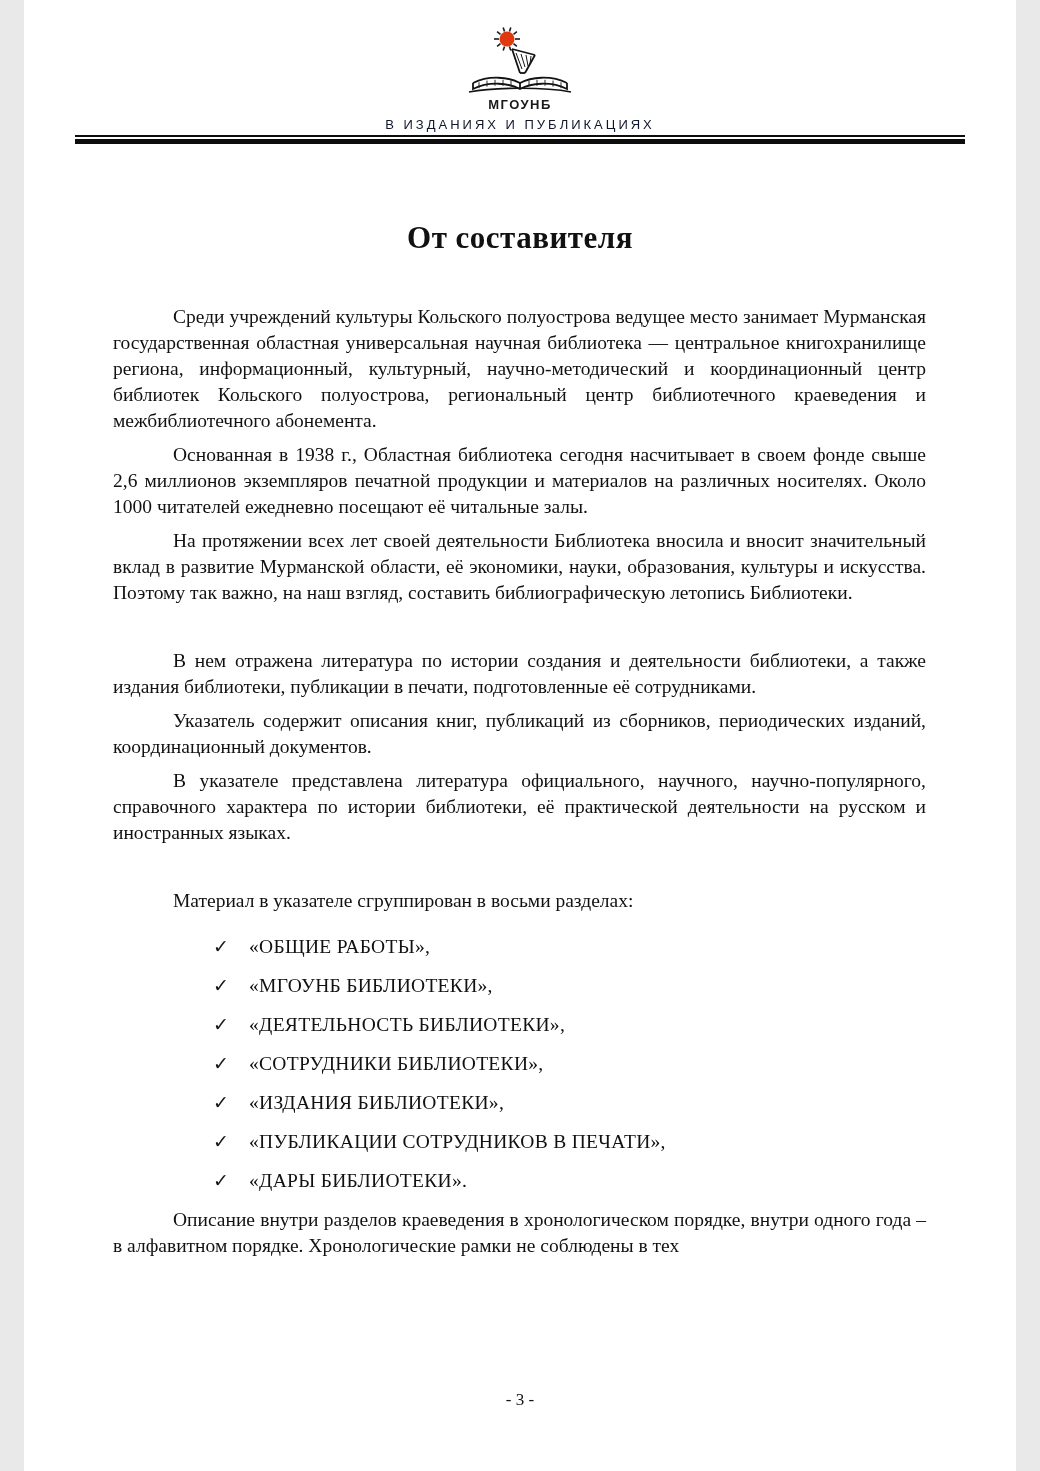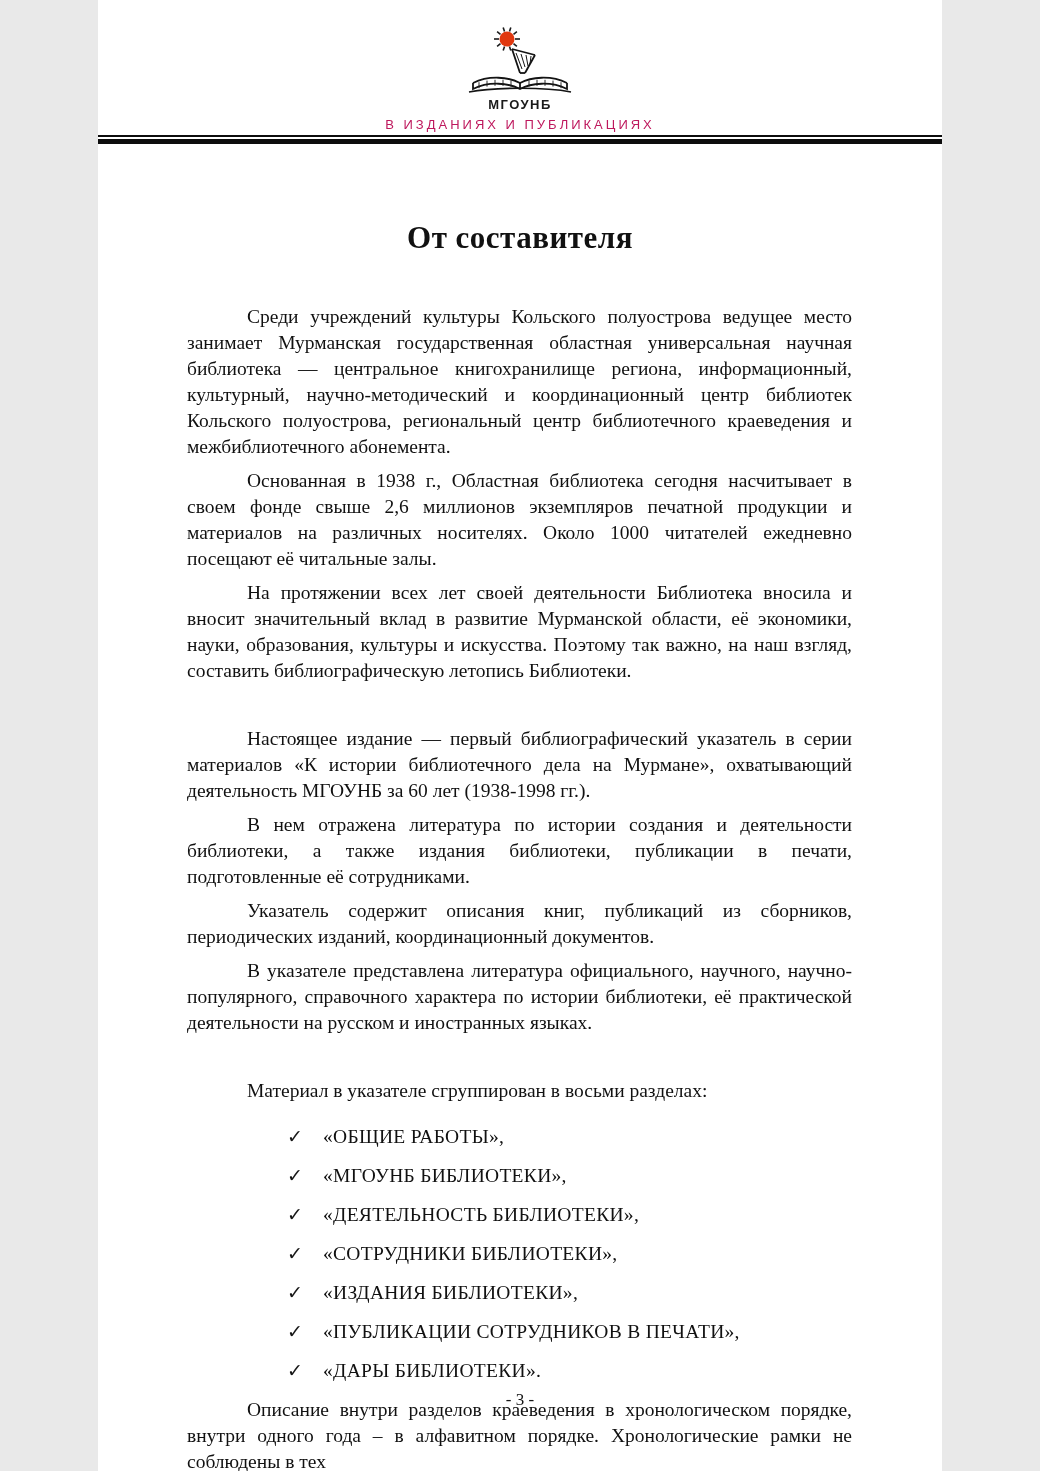--- a/index.html
+++ b/index.html
@@ -1,18 +1,18 @@
 <!DOCTYPE html>
 <html lang="ru"><head>
 <meta charset="utf-8">
 <style>
   html, body { margin: 0; padding: 0; background: #e9e9e9; }
   .page {
     position: relative;
-    width: 844px;
+    width: 992px;
     height: 1471px;
     margin: 0 auto;
     background: #ffffff;
     font-family: "Liberation Serif", serif;
     color: #111;
     overflow: hidden;
   }
 
   
   .header { text-align: center; padding-top: 26px; }
@@ -23,21 +23,21 @@
     font-size: 13px;
     letter-spacing: 1.5px;
     color: #1a1a1a;
     margin-top: 2px;
     line-height: 1.1;
   }
   .header-subtitle {
     font-family: "Liberation Sans", sans-serif;
     font-size: 13px;
     letter-spacing: 3px;
-    color: #be185d;
+    color: #0f172a;
     margin-top: 5px;
     line-height: 1.1;
   }
   .double-rule {
     width: 890px;
     margin: 3px auto 0 auto;
     height: 2px;                 
     border-top: 2px solid #0d0d0d;
     border-bottom: 5px solid #0d0d0d;
   }
@@ -164,21 +164,20 @@
   <h1 class="doc-title">От составителя</h1>
 
   <div class="text-block">
 
     <p>Среди учреждений культуры Кольского полуострова ведущее место занимает Мурманская государственная областная универсальная научная библиотека — центральное книгохранилище региона, информационный, культурный, научно-методический и координационный центр библиотек Кольского полуострова, региональный центр библиотечного краеведения  и межбиблиотечного абонемента.</p>
     <p>Основанная в 1938 г., Областная библиотека сегодня насчитывает в своем фонде свыше 2,6 миллионов экземпляров печатной продукции и материалов на различных носителях. Около 1000 читателей ежедневно посещают её читальные залы.</p>
     <p>На протяжении всех лет своей деятельности Библиотека вносила и вносит значительный вклад в развитие Мурманской области, её экономики, науки, образования, культуры и искусства. Поэтому так важно, на наш взгляд, составить библиографическую летопись Библиотеки.</p>
 
     <div class="para-gap"></div>
 
-    <p>Настоящее издание — первый библиографический указатель в серии материалов «К истории библиотечного дела на Мурмане», охватывающий деятельность МГОУНБ за 60 лет (1938-1998 гг.).</p>
     <p>В нем отражена литература по истории создания и деятельности библиотеки, а также издания библиотеки, публикации в печати, подготовленные её сотрудниками.</p>
     <p>Указатель содержит описания книг, публикаций из сборников, периодических изданий, координационный документов.</p>
     <p>В указателе представлена литература официального, научного, научно-популярного, справочного характера по истории библиотеки, её практической деятельности на русском и иностранных языках.</p>
 
     <div class="para-gap"></div>
 
     <p class="group-intro">Материал в указателе сгруппирован в восьми разделах:</p>
 
     <ul class="section-list">
       <li>

